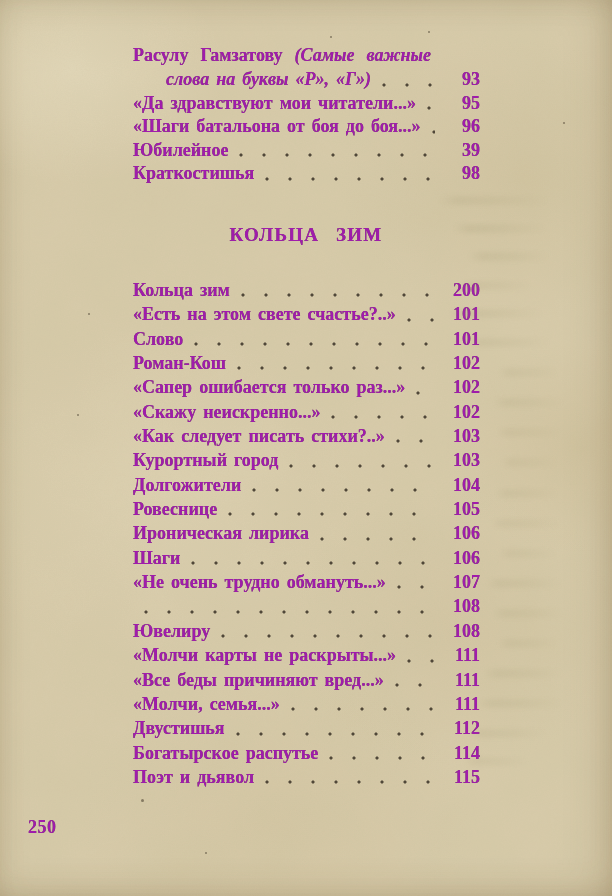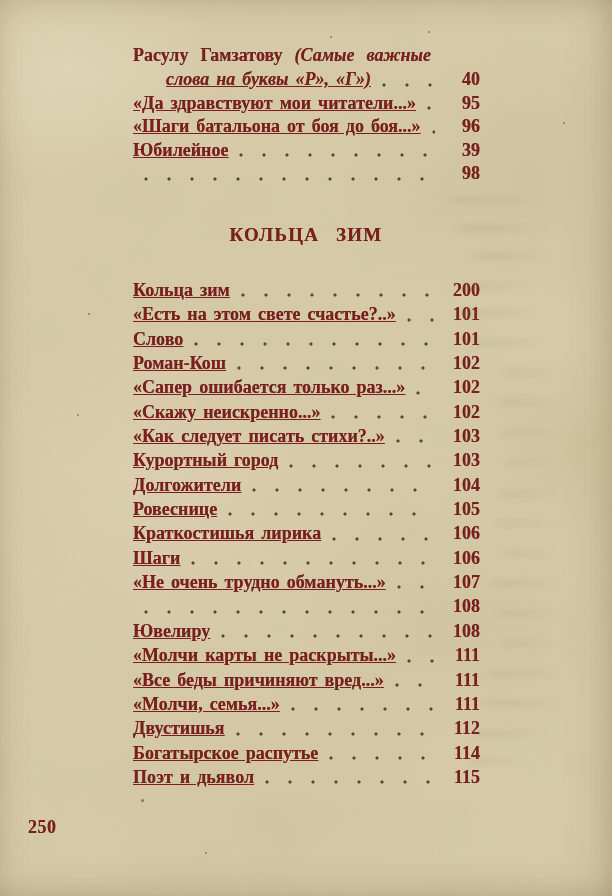--- a/index.html
+++ b/index.html
@@ -2,21 +2,21 @@
 <html><head>
 <meta charset="utf-8">
 <style>
   html,body{margin:0;padding:0;background:#b9ac8c;}
   .scan{
     position:relative;
     width:612px;height:896px;
     background:#d8ccab;
     overflow:hidden;
     font-family:"Liberation Serif","DejaVu Serif",serif;
-    color:#7f1d1d;
+    color:#a21caf;
     box-shadow:
       inset -18px 0 50px -24px rgba(110,88,50,.38),
       inset 0 -16px 46px -26px rgba(110,88,50,.30),
       inset 14px 0 44px -28px rgba(110,88,50,.22),
       inset 0 14px 44px -30px rgba(110,88,50,.18);
   }
   
   .mottle{
     position:absolute;inset:0;pointer-events:none;
     background:
@@ -32,21 +32,21 @@
   .ink{text-shadow:0 0 .6px rgba(62,54,42,.75);}
 
   
   .toc-top{position:absolute;left:133px;top:42px;width:347px;}
   .line1{
     width:298px;line-height:26px;font-size:18px;font-weight:bold;
     text-align:justify;text-align-last:justify;white-space:nowrap;
   }
   .italic{font-style:italic;}
   .toc-row{display:flex;line-height:23.6px;}
-  .toc-row .t{white-space:nowrap;font-size:18px;font-weight:bold;word-spacing:2.5px;text-decoration:underline;}
+  .toc-row .t{white-space:nowrap;font-size:18px;font-weight:bold;word-spacing:2.5px;}
   .toc-row.indent{padding-left:33px;}
   .leader{
     flex:1;height:4px;align-self:flex-end;margin:0 9px 5px 11px;
     background-image:radial-gradient(circle at 2px 2px, rgba(62,54,42,.88) 1.45px, rgba(62,54,42,0) 1.7px);
     background-size:23px 4px;background-repeat:repeat-x;
   }
   .num{width:36px;text-align:right;font-size:18px;font-weight:bold;flex:0 0 auto;}
 
   .heading{
     position:absolute;left:0;top:222px;width:612px;margin:0;
@@ -74,21 +74,21 @@
   <div class="mottle"></div>
 
   <div class="toc-top">
     <div class="line1 ink">
       <span>Расулу Гамзатову</span>
       <span class="italic">(Самые важные</span>
     </div>
     <div class="toc-row indent ink">
       <span class="t italic">слова на буквы «Р», «Г»)</span>
       <span class="leader"></span>
-      <span class="num">40</span>
+      <span class="num">93</span>
     </div>
     <div>
   <div class="toc-row ink">
     <span class="t">«Да здравствуют мои читатели...»</span>
     <span class="leader"></span>
     <span class="num">95</span>
   </div>
 
   <div class="toc-row ink">
     <span class="t">«Шаги батальона от боя до боя...»</span>
@@ -96,20 +96,21 @@
     <span class="num">96</span>
   </div>
 
   <div class="toc-row ink">
     <span class="t">Юбилейное</span>
     <span class="leader"></span>
     <span class="num">39</span>
   </div>
 
   <div class="toc-row ink">
+    <span class="t">Краткостишья</span>
     <span class="leader"></span>
     <span class="num">98</span>
   </div>
 </div>
   </div>
 
   <h2 class="heading ink">КОЛЬЦА ЗИМ</h2>
 
   <div class="toc-main">
   <div class="toc-row ink">
@@ -166,21 +167,21 @@
     <span class="num">104</span>
   </div>
 
   <div class="toc-row ink">
     <span class="t">Ровеснице</span>
     <span class="leader"></span>
     <span class="num">105</span>
   </div>
 
   <div class="toc-row ink">
-    <span class="t">Краткостишья лирика</span>
+    <span class="t">Ироническая лирика</span>
     <span class="leader"></span>
     <span class="num">106</span>
   </div>
 
   <div class="toc-row ink">
     <span class="t">Шаги</span>
     <span class="leader"></span>
     <span class="num">106</span>
   </div>
 

